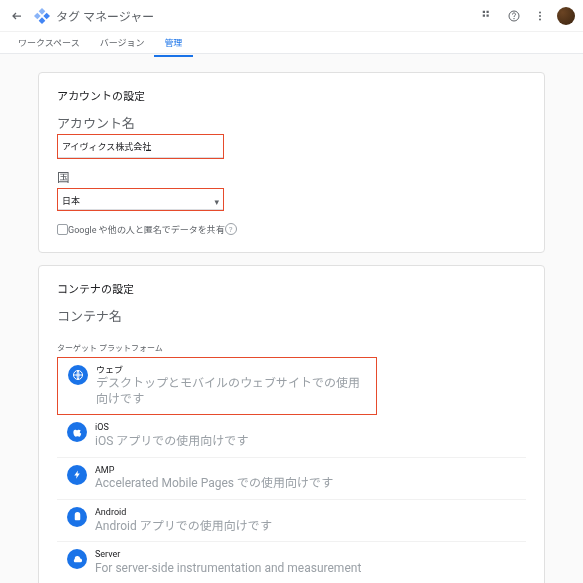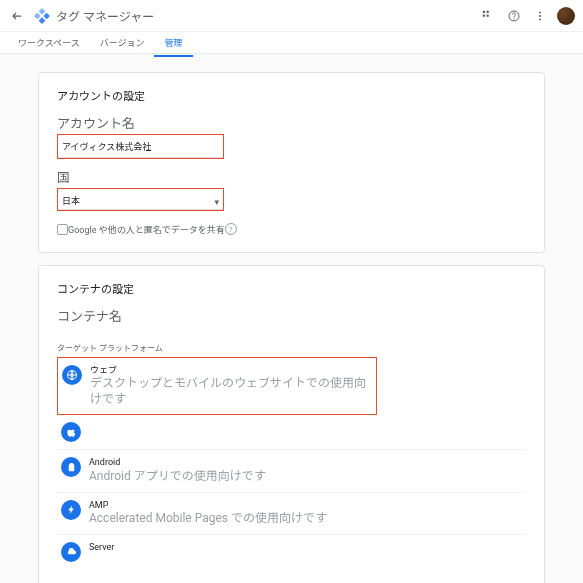--- a/index.html
+++ b/index.html
@@ -30,21 +30,21 @@
     .redbox { border:1.5px solid #e64b2c; display:inline-block }
     .textfield { width:165px; height:21px; border:none; border-bottom:1px solid #dadce0; font-size:9px; padding:2px 4px; background:#fff; color:#202124 }
     .textfield::placeholder { color:#9aa0a6 }
     .select { width:165px; height:21px; border:none; border-bottom:1px solid #dadce0; font-size:9px; padding:2px 4px 2px 4px; background:#fff; color:#202124; display:flex; align-items:flex-end; justify-content:space-between }
     .select .caret { font-size:9px; color:#5f6368 }
     .checkrow { display:flex; align-items:center; margin-top:12px; font-size:9px; color:#5f6368 }
     .checkrow .cb { width:11px; height:11px; border:1.2px solid #9aa0a6; border-radius:2px; background:#fff; cursor:pointer }
     .checkrow .help { width:12px; height:12px; border:1px solid #9aa0a6; border-radius:50%; font-size:8px; color:#9aa0a6; display:flex; align-items:center; justify-content:center }
 
     .platformlabel { font-size:8px; color:#5f6368; margin-top:17px; margin-bottom:4px }
-    .platform { display:flex; align-items:flex-start; gap:8px; padding:7px 4px; border-bottom:1px solid #f1f1f1; cursor:pointer }
+    .platform { display:flex; align-items:flex-start; gap:8px; padding:7px 10px; border-bottom:1px solid #f1f1f1; cursor:pointer }
     .platform:last-child { border-bottom:none }
     .platform .icon { width:20px; height:20px; border-radius:50%; display:flex; align-items:center; justify-content:center; flex-shrink:0; color:#fff }
     .platform .icon svg { display:block }
     .platform .texts .name { font-size:9px; color:#202124; line-height:1.3 }
     .platform .texts .desc { font-size:12px; color:#9aa0a6; line-height:1.3 }
     .platform.selected { border:1.5px solid #e64b2c; border-bottom:1.5px solid #e64b2c; width:320px; position:relative }
     .ic-web{background:#1a73e8}.ic-ios{background:#1a73e8}.ic-android{background:#1a73e8}.ic-amp{background:#1a73e8}.ic-server{background:#1a73e8}
   </style>
 </head>
 <body>
@@ -137,53 +137,58 @@
           <div class="desc">デスクトップとモバイルのウェブサイトでの使用向けです</div>
         </div>
       </div>
 
       <div class="platform">
         <div class="icon ic-ios">
           <svg width="11" height="11" viewBox="0 0 24 24" fill="#fff">
               <path d="M17 12c0-3 2-4 2-4s-1-2-4-2c-2 0-3 1-4 1s-2-1-4-1C4 6 3 9 3 12c0 5 3 9 5 9 1 0 2-1 4-1s3 1 4 1c2 0 4-4 4-7 0 0-3-1-3-2z"></path>
             </svg>
         </div>
-      </div>
-
-      <div class="platform">
-        <div class="icon ic-android">
-          <svg width="11" height="11" viewBox="0 0 24 24" fill="#fff">
-              <path d="M6 8h12v10a2 2 0 01-2 2H8a2 2 0 01-2-2V8zm1-3l2 2m8-2l-2 2M6 8a6 6 0 0112 0"></path>
-            </svg>
-        </div>
         <div class="texts">
-          <div class="name">Android</div>
-          <div class="desc">Android アプリでの使用向けです</div>
+          <div class="name">iOS</div>
+          <div class="desc">iOS アプリでの使用向けです</div>
         </div>
       </div>
 
       <div class="platform">
         <div class="icon ic-amp">
           <svg width="11" height="11" viewBox="0 0 24 24" fill="#fff">
               <path d="M13 3L5 14h5l-1 7 8-11h-5l1-7z"></path>
             </svg>
         </div>
         <div class="texts">
           <div class="name">AMP</div>
           <div class="desc">Accelerated Mobile Pages での使用向けです</div>
         </div>
       </div>
 
       <div class="platform">
+        <div class="icon ic-android">
+          <svg width="11" height="11" viewBox="0 0 24 24" fill="#fff">
+              <path d="M6 8h12v10a2 2 0 01-2 2H8a2 2 0 01-2-2V8zm1-3l2 2m8-2l-2 2M6 8a6 6 0 0112 0"></path>
+            </svg>
+        </div>
+        <div class="texts">
+          <div class="name">Android</div>
+          <div class="desc">Android アプリでの使用向けです</div>
+        </div>
+      </div>
+
+      <div class="platform">
         <div class="icon ic-server">
           <svg width="11" height="11" viewBox="0 0 24 24" fill="#fff">
               <path d="M6 18h12a4 4 0 000-8 6 6 0 00-12 1 4 4 0 000 7z"></path>
             </svg>
         </div>
         <div class="texts">
           <div class="name">Server</div>
+          <div class="desc">For server-side instrumentation and measurement</div>
         </div>
       </div>
     </div>
 
   </div>
 
 </div>
 
 </body></html>

